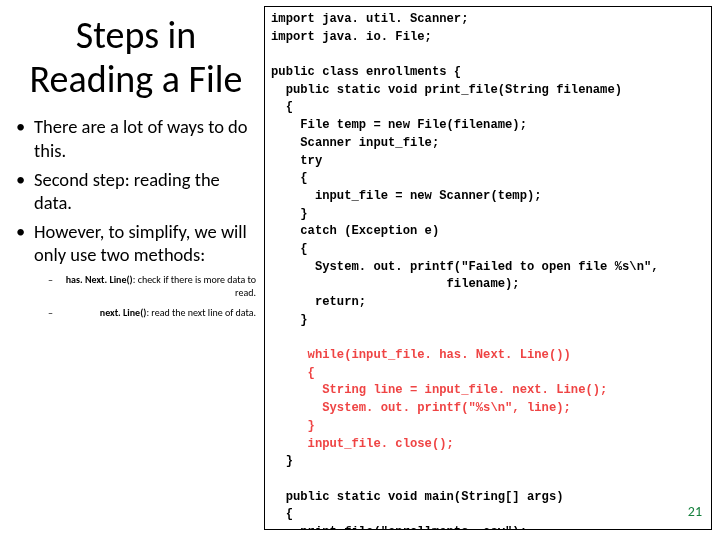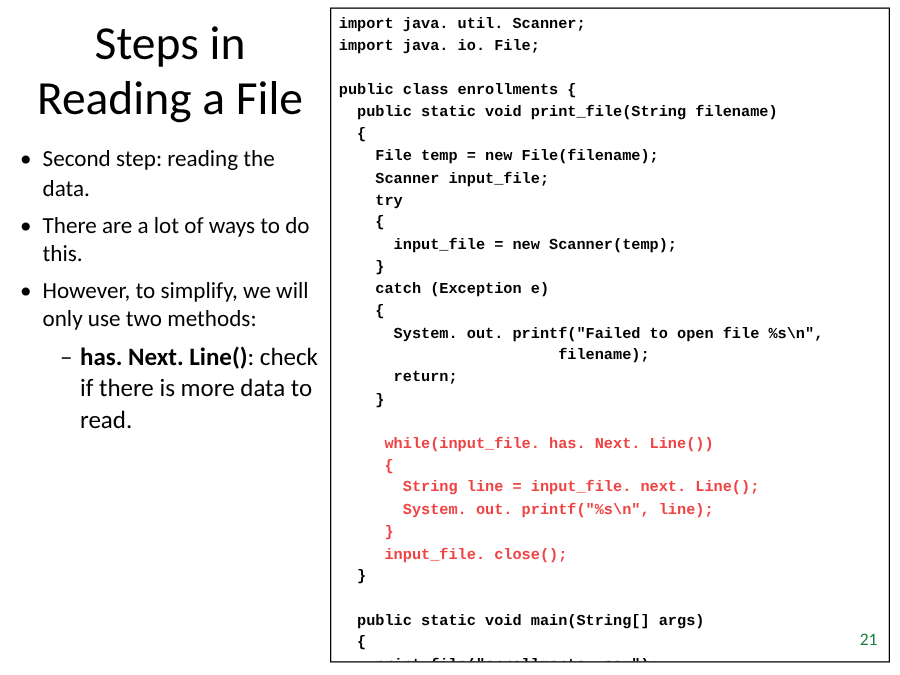--- a/index.html
+++ b/index.html
@@ -39,23 +39,24 @@
     margin-bottom: 6px;
   }
   ul.bullets > li::before {
     content: "•";
     position: absolute;
     left: 0;
     top: 0;
   }
   ul.sub {
     list-style: none;
-    font-size: 20px;
+    font-size: 10px;
     line-height: 1.25;
     margin-top: 8px;
+    text-align: right;
   }
   ul.sub > li {
     position: relative;
     padding-left: 30px;
     margin-bottom: 8px;
   }
   ul.sub > li::before {
     content: "–";
     position: absolute;
     left: 14px;
@@ -88,26 +89,27 @@
     font-weight: 400;
   }
 </style>
 </head>
 <body>
 
 <div class="slide">
   <div class="left">
     <h1 class="title">Steps in Reading a File</h1>
     <ul class="bullets">
+      <li>There are a lot of ways to do this.</li>
       <li>Second step: reading the data.</li>
-      <li>There are a lot of ways to do this.</li>
       <li>
         <span>However, to simplify, we will only use two methods:</span>
         <ul class="sub">
           <li><span class="b">has. Next. Line()</span><span>: check if there is more data to read.</span></li>
+          <li><span class="b">next. Line()</span><span>: read the next line of data.</span></li>
         </ul>
       </li>
     </ul>
   </div>
   <div class="right">
     <div class="codebox"><span>import java. util. Scanner;</span>
 <span>import java. io. File;</span>
 <span></span>
 <span>public class enrollments {</span>
 <span>  public static void print_file(String filename)</span>

